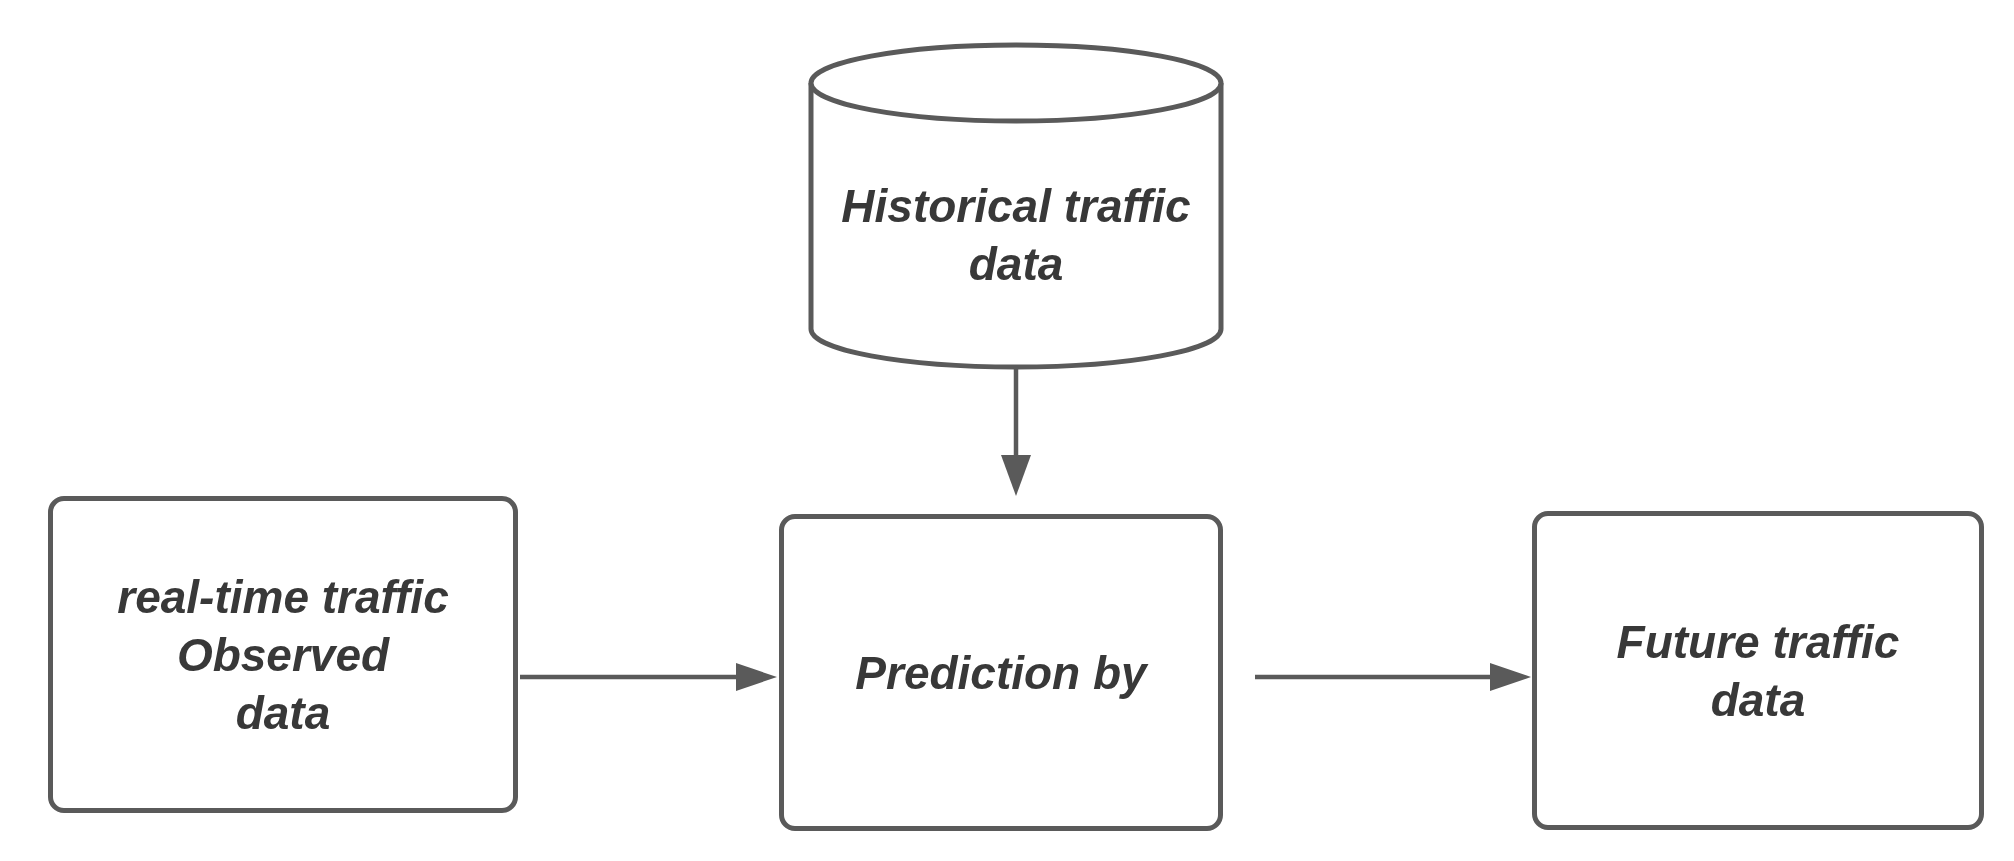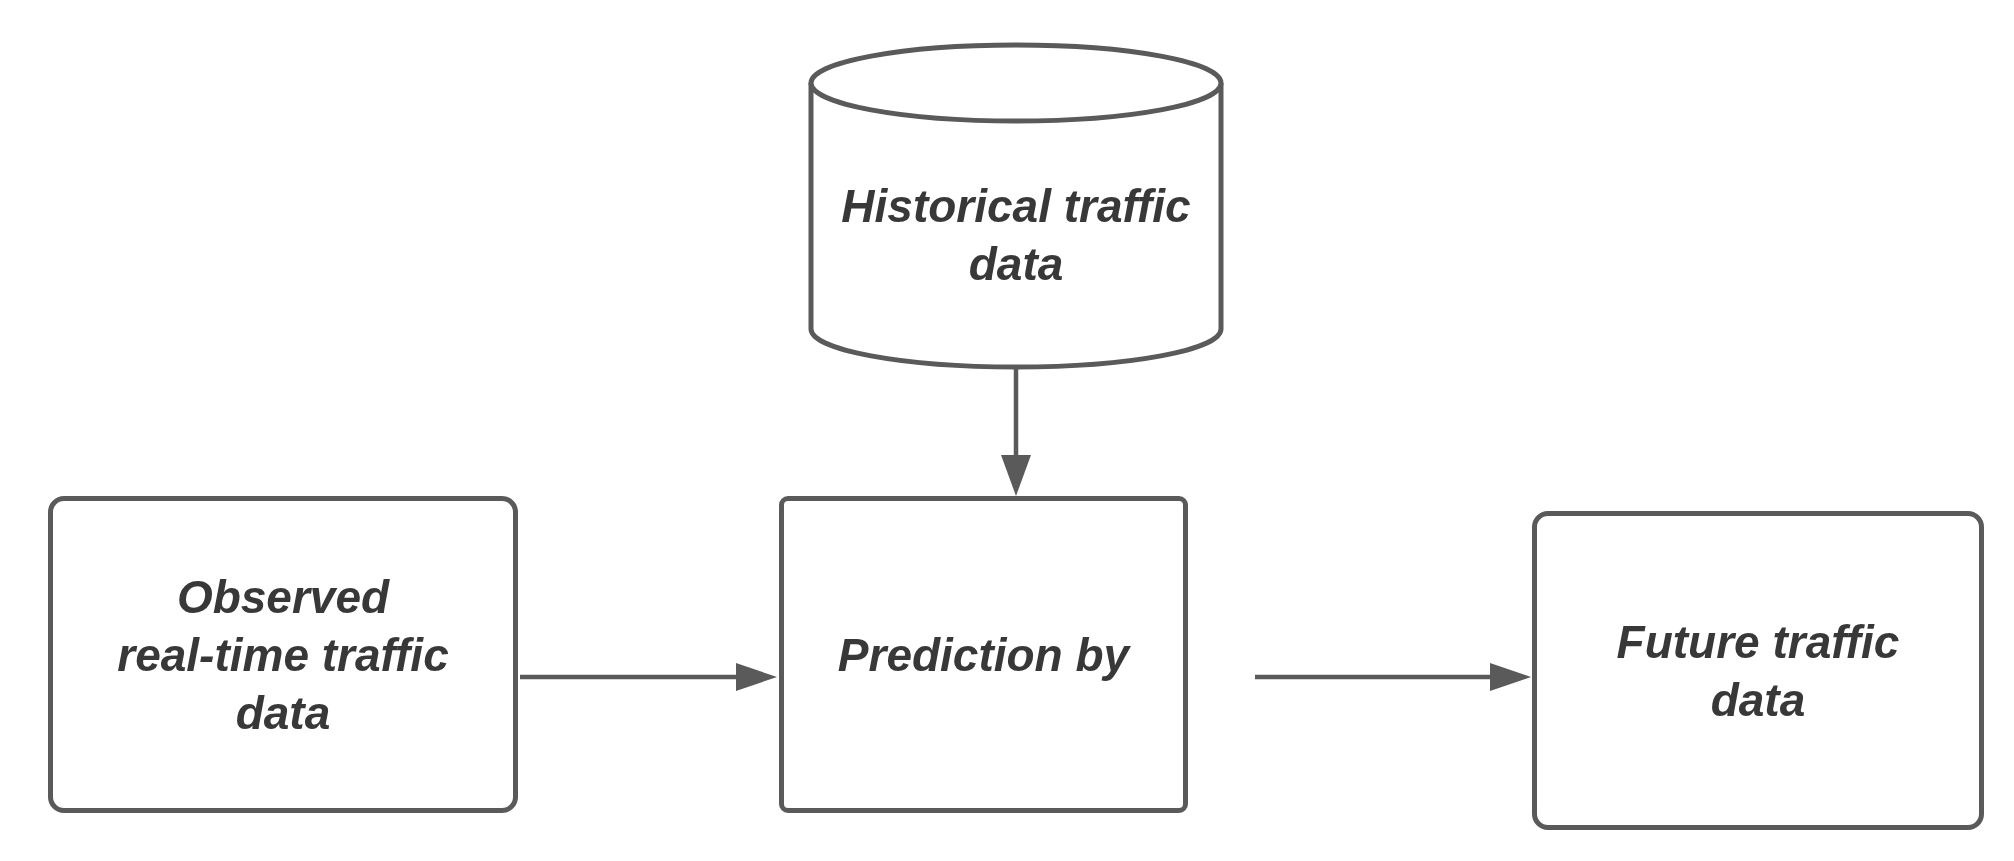--- a/index.html
+++ b/index.html
@@ -63,21 +63,21 @@
   .node-label span, .cyl-label span { display: block; }
 
   .cyl-label {
     position: absolute;
     left: 811px;
     top: 177px;
     width: 410px;
   }
 
   .box-observed   { left: 48px;   top: 496px; width: 470px; height: 317px; }
-  .box-prediction { left: 779px;  top: 496px; width: 409px; height: 317px; border-radius: 9px; }
+  .box-prediction { left: 779px;  top: 514px; width: 444px; height: 317px; }
   .box-future     { left: 1532px; top: 511px; width: 452px; height: 319px; }
 </style>
 </head>
 <body>
 
 <div class="canvas">
 
   <svg class="layer" viewBox="0 0 2014 861" aria-hidden="true">
 
     <g>
@@ -101,22 +101,22 @@
     </g>
   </svg>
 
   <div class="cyl-label">
     <span>Historical traffic</span>
     <span>data</span>
   </div>
 
   <div class="node-box box-observed">
     <div class="node-label">
+      <span>real-time traffic</span>
       <span>Observed</span>
-      <span>real-time traffic</span>
       <span>data</span>
     </div>
   </div>
 
   <div class="node-box box-prediction">
     <div class="node-label">
       <span>Prediction by</span>
     </div>
   </div>
 

